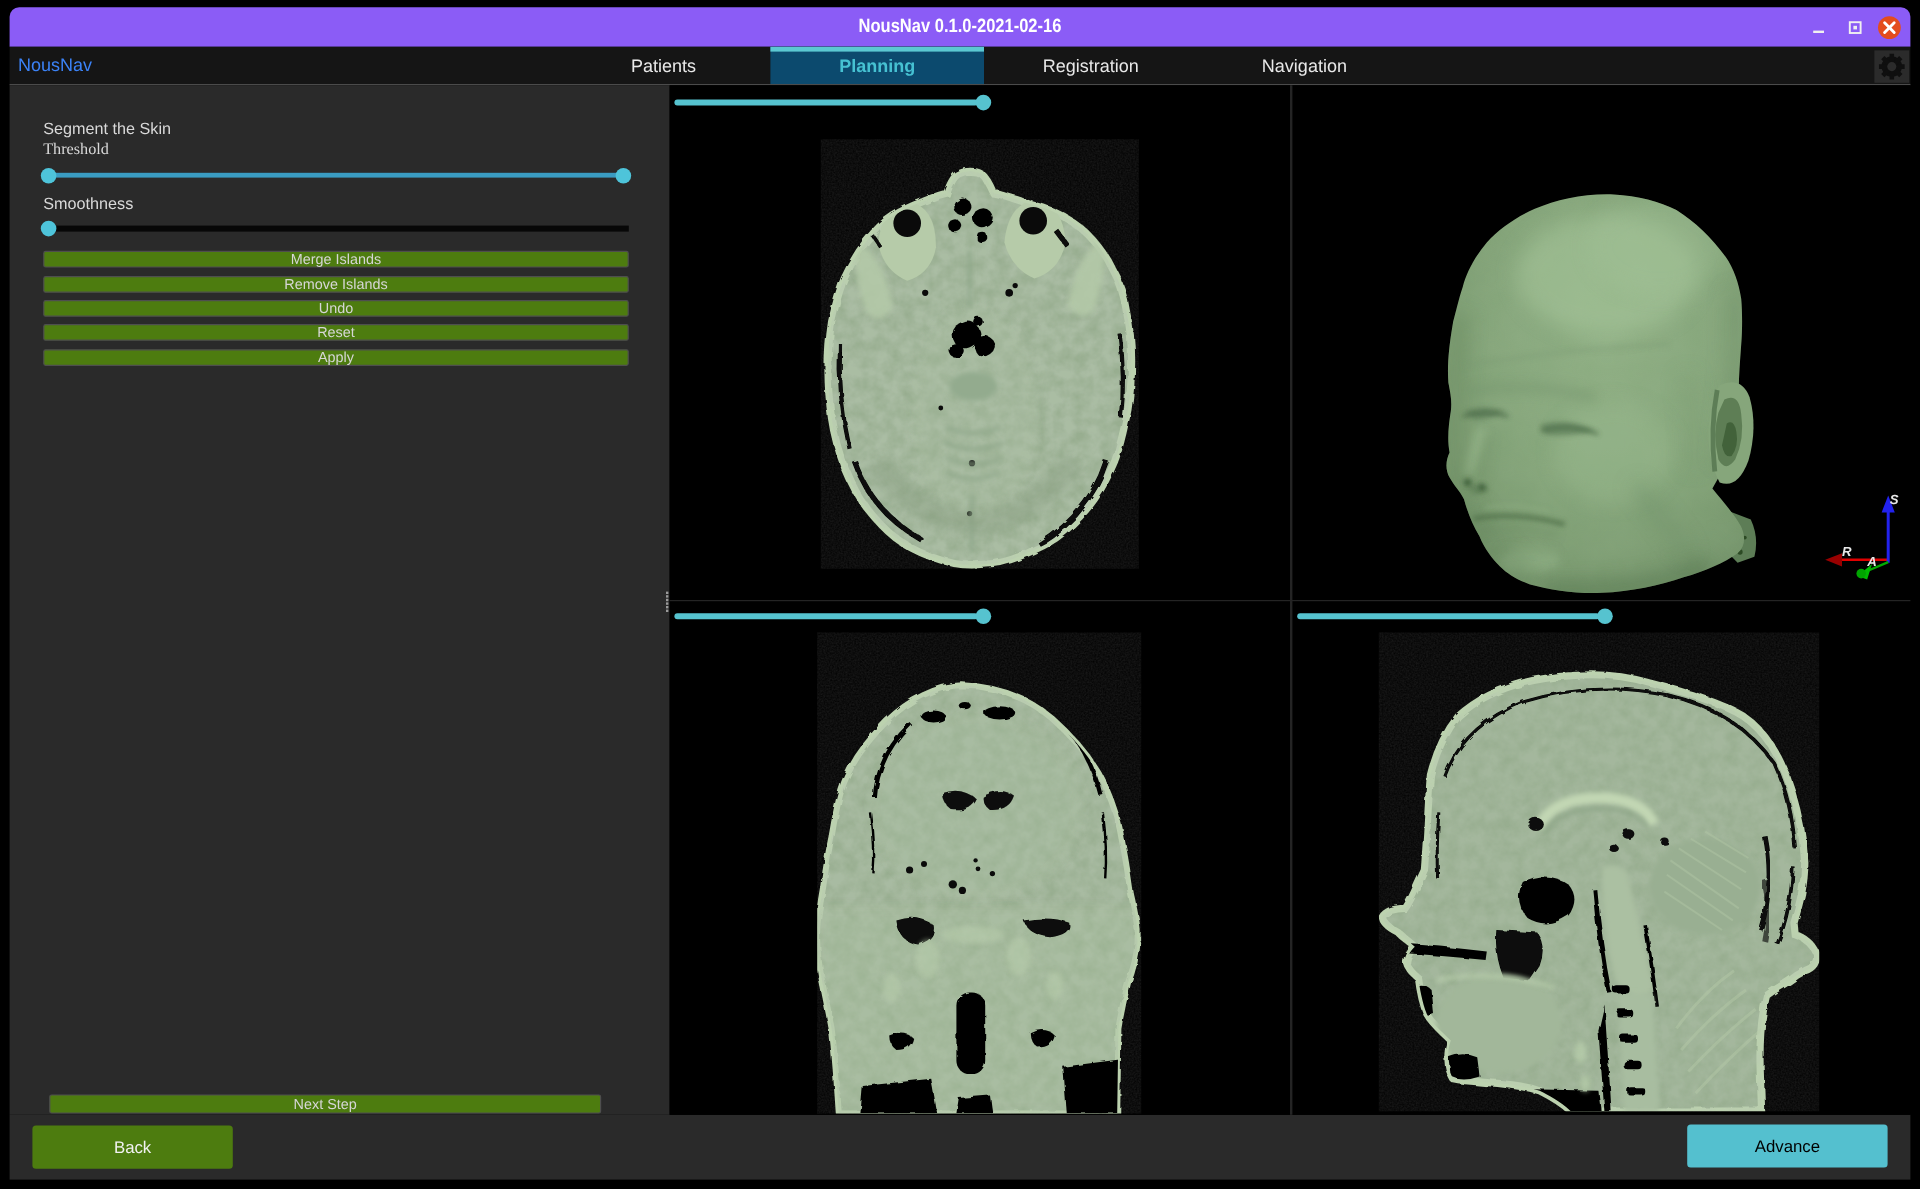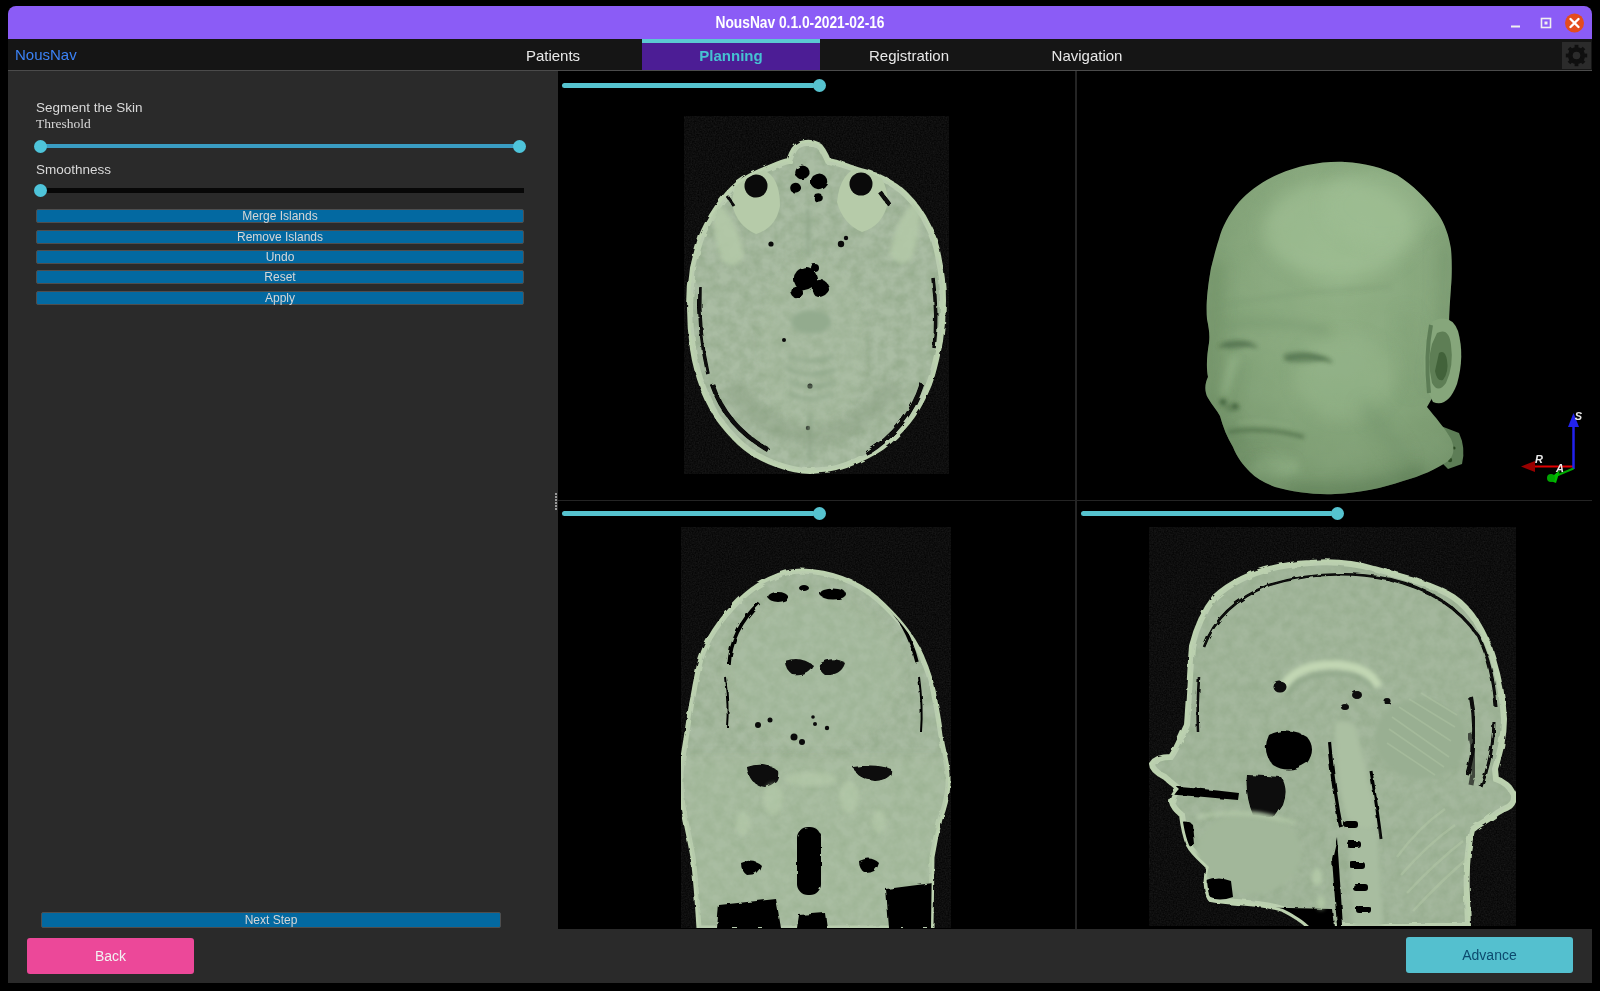--- a/index.html
+++ b/index.html
@@ -8,35 +8,35 @@
   .abs { position:absolute; }
   #titlebar { left:8px; top:6px; width:1584px; height:33px; background:#8b5cf6;
     border-radius:8px 8px 0 0; }
   #title { width:100%; text-align:center; line-height:33px; color:#fff;
     font-size:16px; font-weight:bold; transform:scaleX(0.86); }
   #navbar { left:8px; top:39px; width:1584px; height:32px; background:#151515; }
   #navline { left:8px; top:70px; width:1584px; height:1px; background:#4b4b4b; }
   #brand { left:15px; top:39px; height:32px; line-height:32px; color:#3b82f6; font-size:15px; }
   .tab { top:43px; height:28px; line-height:26px; font-size:15px; color:#e8e8e8;
     text-align:center; }
-  #tab-active { left:642px; top:39px; width:178px; height:32px; background:#4c1d95;
+  #tab-active { left:642px; top:39px; width:178px; height:32px; background:#0c4a6e;
     border-top:4px solid #5bc8d2; }
   #tab-active div { line-height:26px; text-align:center; color:#46c1d2;
     font-size:15px; font-weight:bold; }
   #gearbtn { left:1562px; top:42px; width:29px; height:27px; background:#2b2b2b; }
   #panel { left:8px; top:71px; width:550px; height:858px; background:#2a2a2a; }
   .plabel { color:#d9d9d9; font-size:13.5px; }
-  .pbtn { left:36px; width:488px; height:14px; background:#0369a1;
+  .pbtn { left:36px; width:488px; height:14px; background:#4d7c0f;
     border:1px solid #4e4e4e; border-radius:2px; color:#d6d6d6; font-size:12px;
     text-align:center; line-height:12px; }
   #bottombar { left:8px; top:929px; width:1584px; height:54px; background:#2a2a2a; }
-  #backbtn { left:27px; top:938px; width:167px; height:36px; background:#ec4899;
+  #backbtn { left:27px; top:938px; width:167px; height:36px; background:#4d7c0f;
     border-radius:3px; color:#f2f2f2; font-size:14px; text-align:center; line-height:36px; }
   #advbtn { left:1406px; top:937px; width:167px; height:36px; background:#54c0cf;
-    border-radius:3px; color:#0c4a6e; font-size:14px; text-align:center; line-height:36px; }
+    border-radius:3px; color:#000000; font-size:14px; text-align:center; line-height:36px; }
   #viewports { left:558px; top:71px; width:1034px; height:858px; background:#000; }
   .vline { background:#242424; }
   .slider-track { position:absolute; height:5px; border-radius:2.5px; background:#56c3cf; }
   .slider-handle { position:absolute; width:13px; height:13px; border-radius:7px; background:#56c3cf; }
 </style>
 </head>
 <body>
 <div class="abs" id="titlebar">
     <div id="title">NousNav 0.1.0-2021-02-16</div>
   </div>

